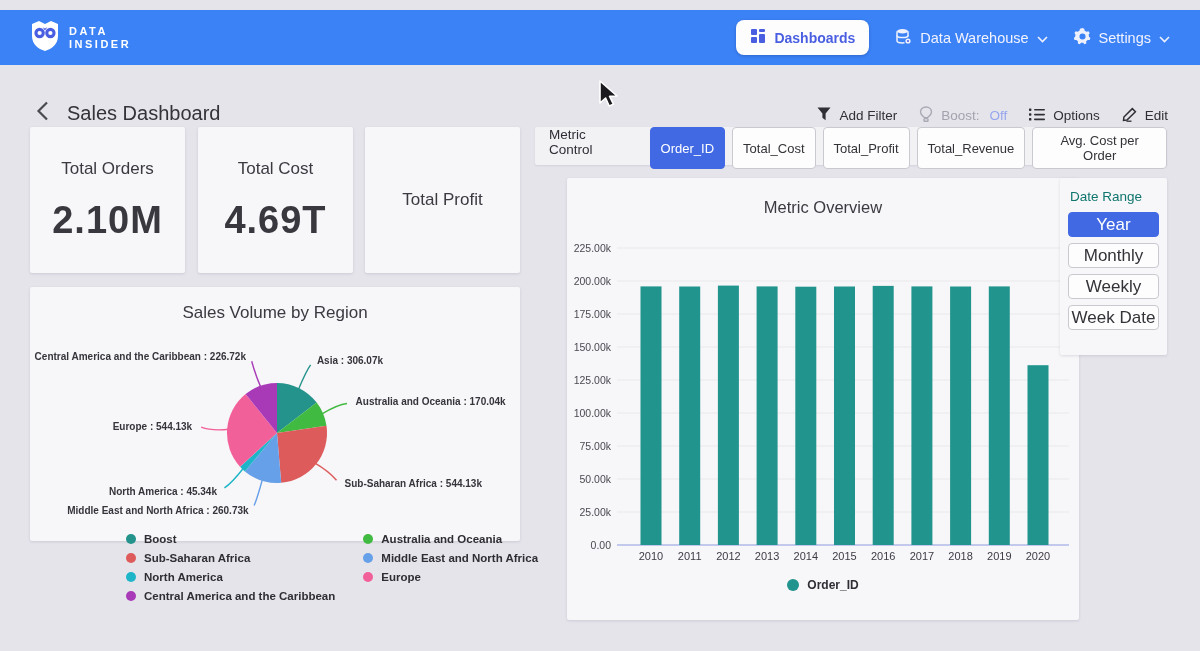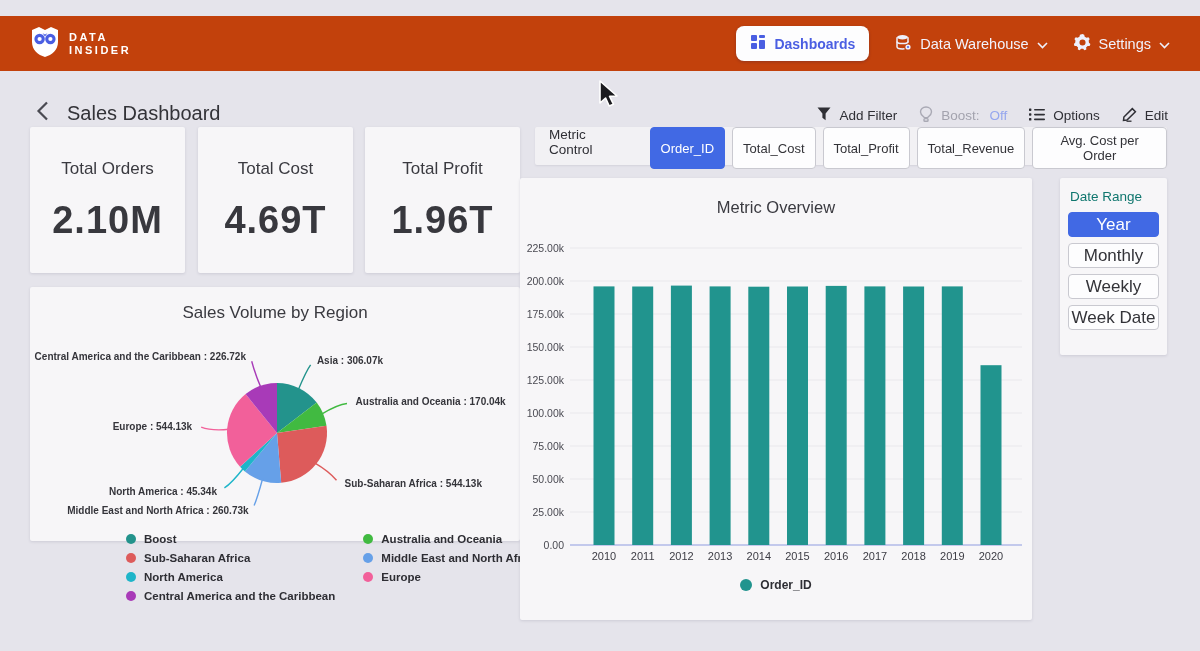--- a/index.html
+++ b/index.html
@@ -1,21 +1,21 @@
 <!DOCTYPE html>
 <html><head>
 <meta charset="utf-8">
 <style>
   * { margin:0; padding:0; box-sizing:border-box; }
   html,body { width:1200px; height:651px; overflow:hidden; }
   body { font-family:"Liberation Sans","DejaVu Sans",sans-serif; background:#e5e4eb; position:relative; }
   .screen { position:absolute; inset:0; width:1200px; height:651px; }
 
   
-  .topbar { position:absolute; top:16px; left:0; width:1200px; height:55px; background:#c2410c; display:flex; align-items:center; padding:0 30px; color:#fff; }
+  .topbar { position:absolute; top:10px; left:0; width:1200px; height:55px; background:#3b82f6; display:flex; align-items:center; padding:0 30px; color:#fff; }
   .brand { display:flex; align-items:center; gap:9px; }
   .brand-text { display:flex; flex-direction:column; line-height:13px; font-size:11px; font-weight:bold; letter-spacing:2.5px; color:#fff; }
   .topnav { margin-left:auto; display:flex; align-items:center; gap:26px; }
   .pill-btn { display:flex; align-items:center; gap:8px; background:#fdfdfe; color:#4a5ee2; border:none; border-radius:8px; padding:8px 14px; font-size:14px; font-weight:bold; font-family:inherit; cursor:pointer; box-shadow:0 1px 3px rgba(20,25,80,.25); }
   .nav-item { display:flex; align-items:center; gap:8px; font-size:14.5px; font-weight:500; color:#f2f3fd; cursor:pointer; }
   .nav-item svg { flex:none; }
 
   
   .subheader { position:absolute; top:55px; left:0; width:1200px; height:70px; display:flex; align-items:flex-end; padding:0 32px; color:#35353b; }
   .back-btn { background:none; border:none; cursor:pointer; color:#4a4a52; display:flex; align-items:center; padding:4px; }
@@ -39,21 +39,21 @@
   .legend-item { display:flex; align-items:center; gap:8px; font-size:11.5px; font-weight:bold; color:#2e2e34; white-space:nowrap; }
   .legend-dot { width:10px; height:10px; border-radius:50%; flex:none; }
 
   
   .metric-bar { position:absolute; left:535px; top:127px; width:632px; height:38px; background:#f2f1f4; border-radius:2px; display:flex; align-items:flex-start; padding-left:14px; gap:7px; box-shadow:0 1px 2px rgba(60,60,90,.10); }
   .metric-label { font-size:13.5px; color:#2f2f35; margin-right:10px; }
   .chip { background:#fdfdfe; border:1px solid #c9c9d0; border-radius:4px; font-family:inherit; font-size:13px; color:#333338; padding:5px 10px; cursor:pointer; }
   .chip.selected { background:#4169e4; border-color:#4169e4; color:#fff; }
 
   
-  .bar-card { left:520px; top:178px; width:512px; height:442px; }
+  .bar-card { left:567px; top:178px; width:512px; height:442px; }
   .bar-card .card-title { font-size:16.5px; padding-top:20px; }
   #bar-svg { position:absolute; left:0; top:50px; }
   .bar-legend { position:absolute; left:0; top:400px; width:100%; display:flex; justify-content:center; }
   .bar-legend .legend-item { font-size:12px; }
 
   
   .date-card { left:1060px; top:178px; width:107px; height:177px; padding:9px 8px; }
   .date-label { font-size:13.5px; color:#0f766e; margin:2px 0 8px 2px; }
   .date-buttons { display:flex; flex-direction:column; gap:6px; }
   .date-buttons .chip { width:91px; height:25px; padding:0; font-size:17px; text-align:center; }
@@ -190,21 +190,20 @@
   <div class="card kpi" style="left:30px">
     <div class="kpi-label">Total Orders</div>
     <div class="kpi-value">2.10M</div>
   </div>
   <div class="card kpi" style="left:198px">
     <div class="kpi-label">Total Cost</div>
     <div class="kpi-value">4.69T</div>
   </div>
   <div class="card kpi" style="left:365px">
     <div class="kpi-label">Total Profit</div>
-    <div class="kpi-value">1.96T</div>
   </div>
 
   <div class="card pie-card">
     <div class="card-title">Sales Volume by Region</div>
     <svg id="pie-svg" width="490" height="200">
         <path d="M247,101 L247.0,51.0 A50,50 0 0 1 286.7,70.6 Z" fill="#23938c"></path>
         <path d="M268.2,58.0 Q276.2,38.8 280.6,32.8" stroke="#23938c" stroke-width="1.4" fill="none"></path>
         <text x="286.9" y="31.9" text-anchor="start" font-size="10" font-weight="bold" fill="#35353b" font-family="&quot;Liberation Sans&quot;,&quot;DejaVu Sans&quot;,sans-serif">Asia : 306.07k</text>
         <path d="M247,101 L286.7,70.6 A50,50 0 0 1 296.5,93.8 Z" fill="#41ba41"></path>
         <path d="M291.2,82.3 Q307.8,72.4 317.0,71.5" stroke="#41ba41" stroke-width="1.4" fill="none"></path>

